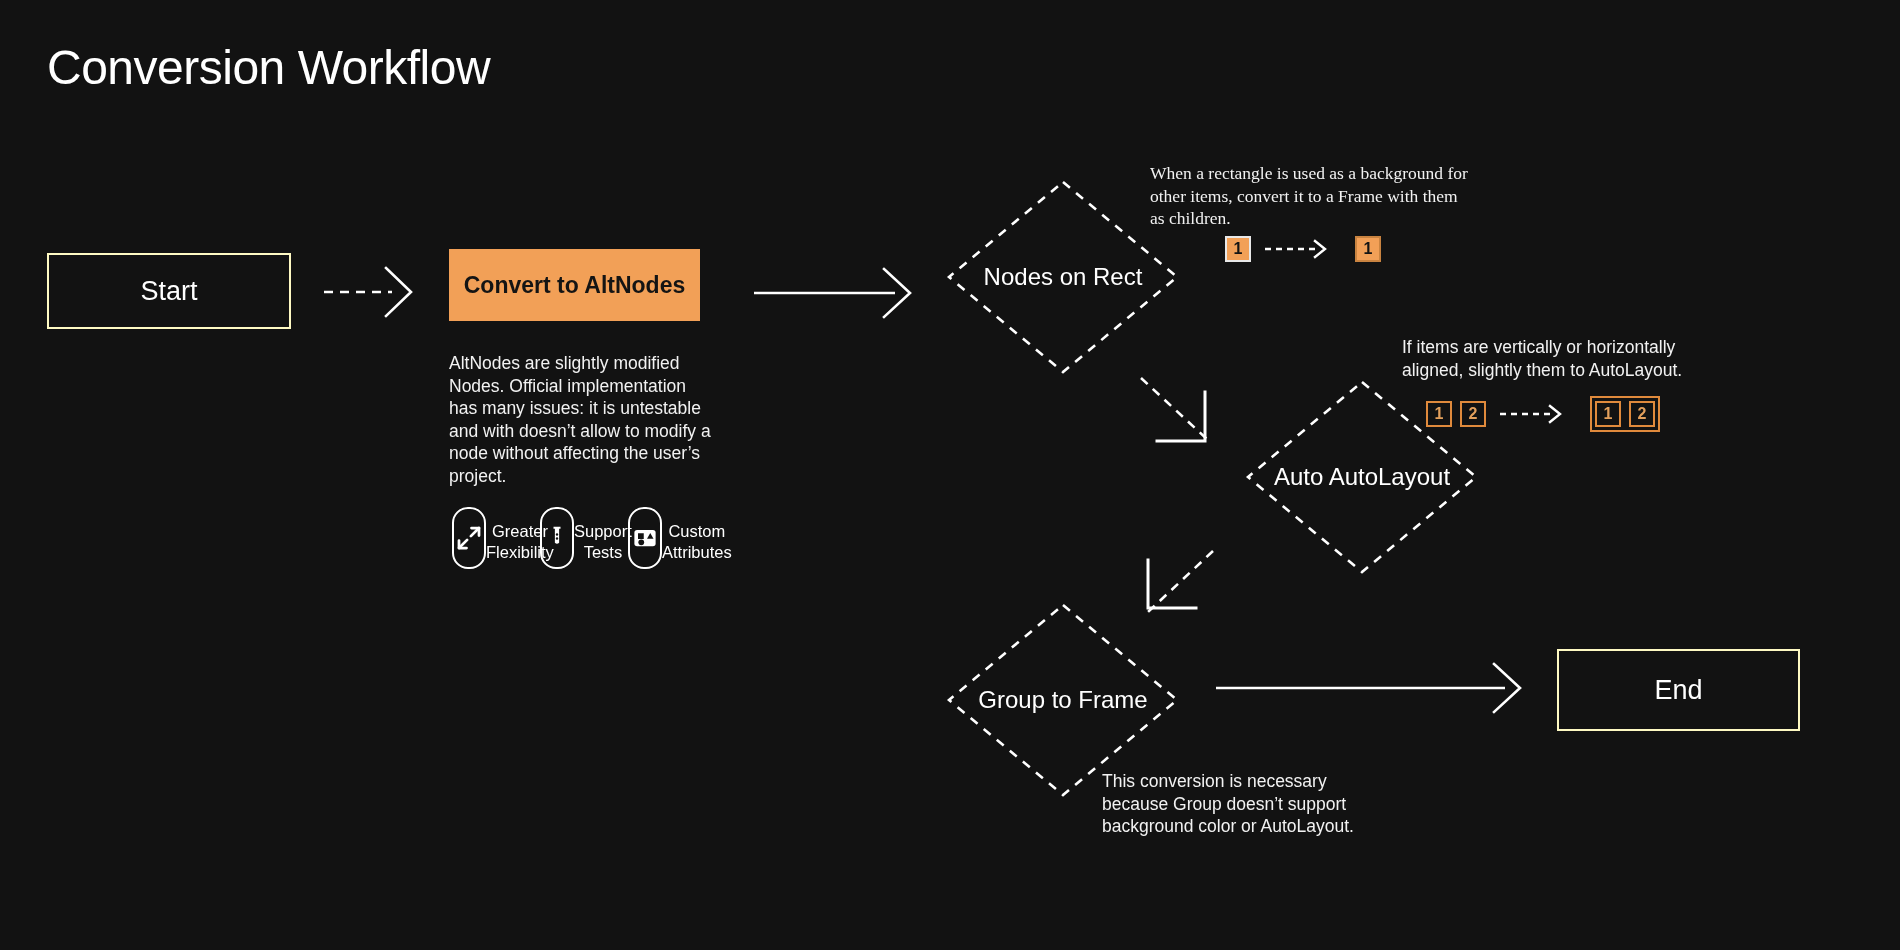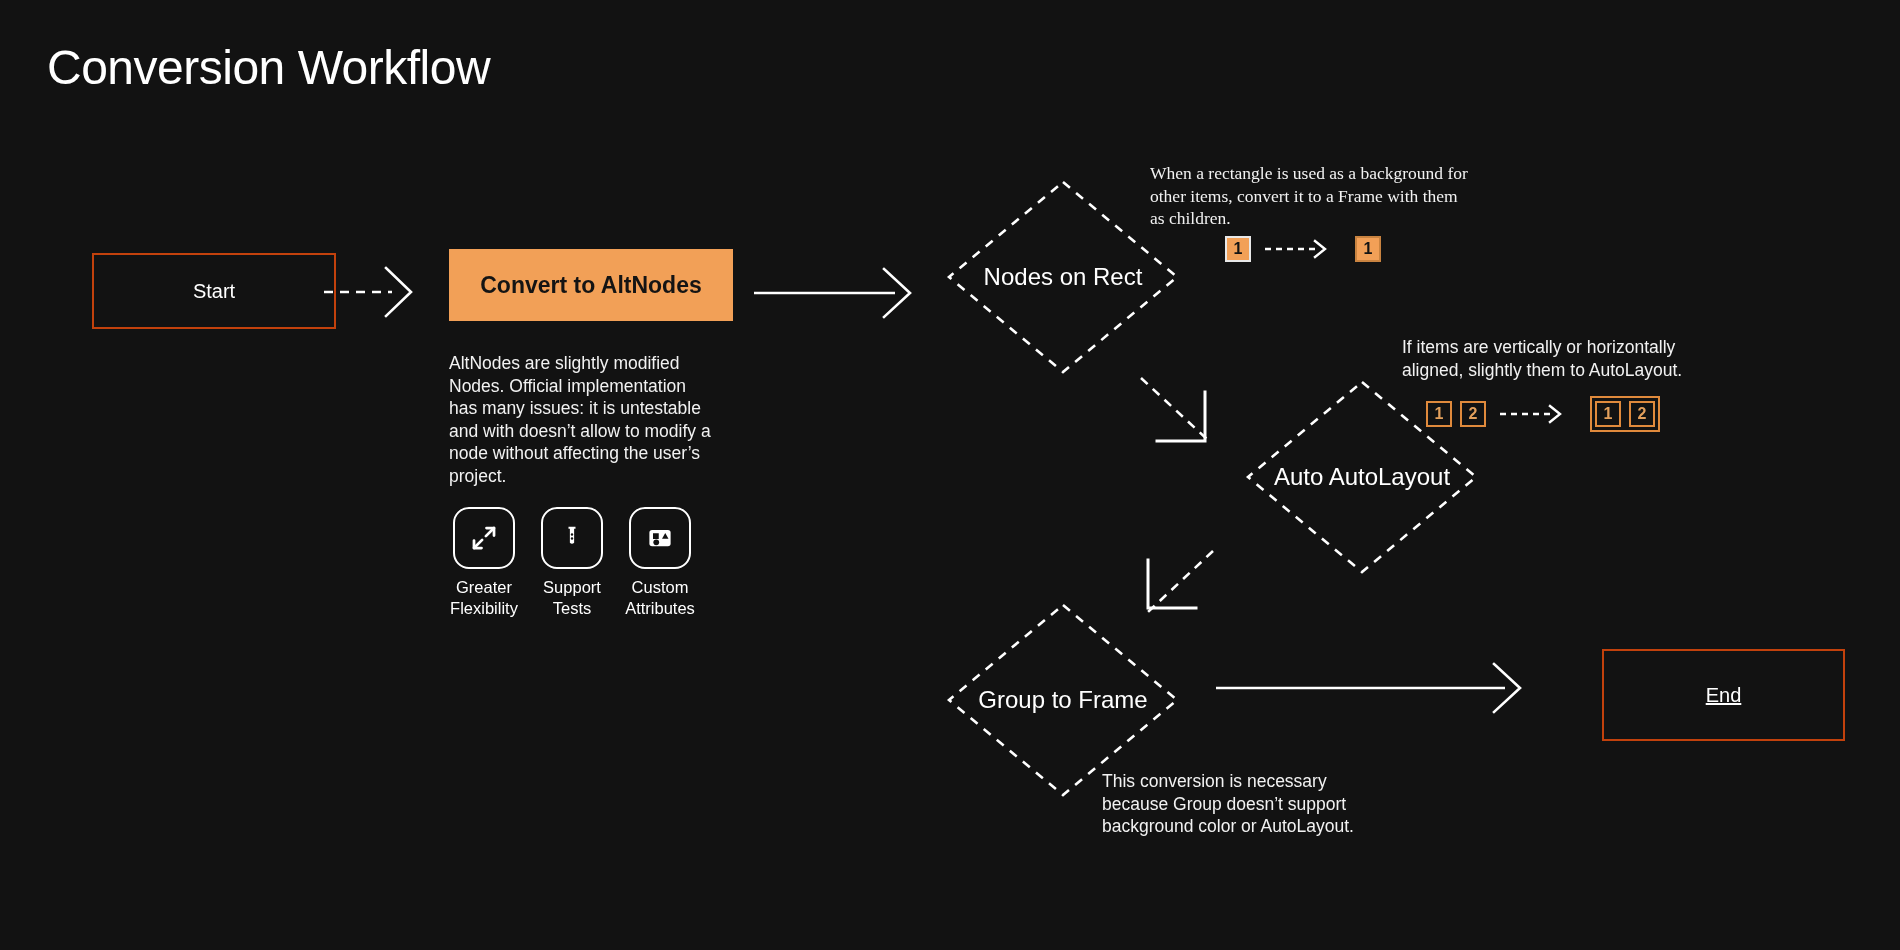--- a/index.html
+++ b/index.html
@@ -25,39 +25,38 @@
     font-size: 48px;
     font-weight: normal;
     letter-spacing: -0.5px;
     color: #ffffff;
     white-space: nowrap;
   }
 
   
   .term-box {
     position: absolute;
-    border: 2px solid #c2410c;
+    border: 2px solid #fef9c3;
     background: transparent;
     display: flex;
     align-items: center;
     justify-content: center;
-    font-size: 20px;
-    color: #ffffff;
-    margin-left: 45px;
+    font-size: 27px;
+    color: #ffffff;
   }
 
   #start-box { left: 47px;  top: 253px; width: 244px; height: 76px; }
-  #end-box   { left: 1557px; top: 649px; width: 243px; height: 92px; text-decoration: underline; }
+  #end-box   { left: 1557px; top: 649px; width: 243px; height: 82px; }
 
   
   #convert-box {
     position: absolute;
     left: 449px;
     top: 249px;
-    width: 284px;
+    width: 251px;
     height: 72px;
     background: #F2A057;
     display: flex;
     align-items: center;
     justify-content: center;
     font-size: 23px;
     font-weight: 600;
     color: #141414;
     white-space: nowrap;
   }
@@ -77,21 +76,21 @@
   #features {
     position: absolute;
     left: 452px;
     top: 507px;
     display: flex;
     gap: 24px;
   }
   .feature {
     width: 64px;
     display: flex;
-    flex-direction: column;
+    flex-direction: row;
     align-items: center;
   }
   .feature-icon {
     width: 62px;
     height: 62px;
     border: 2px solid #ffffff;
     border-radius: 16px;
     display: flex;
     align-items: center;
     justify-content: center;

